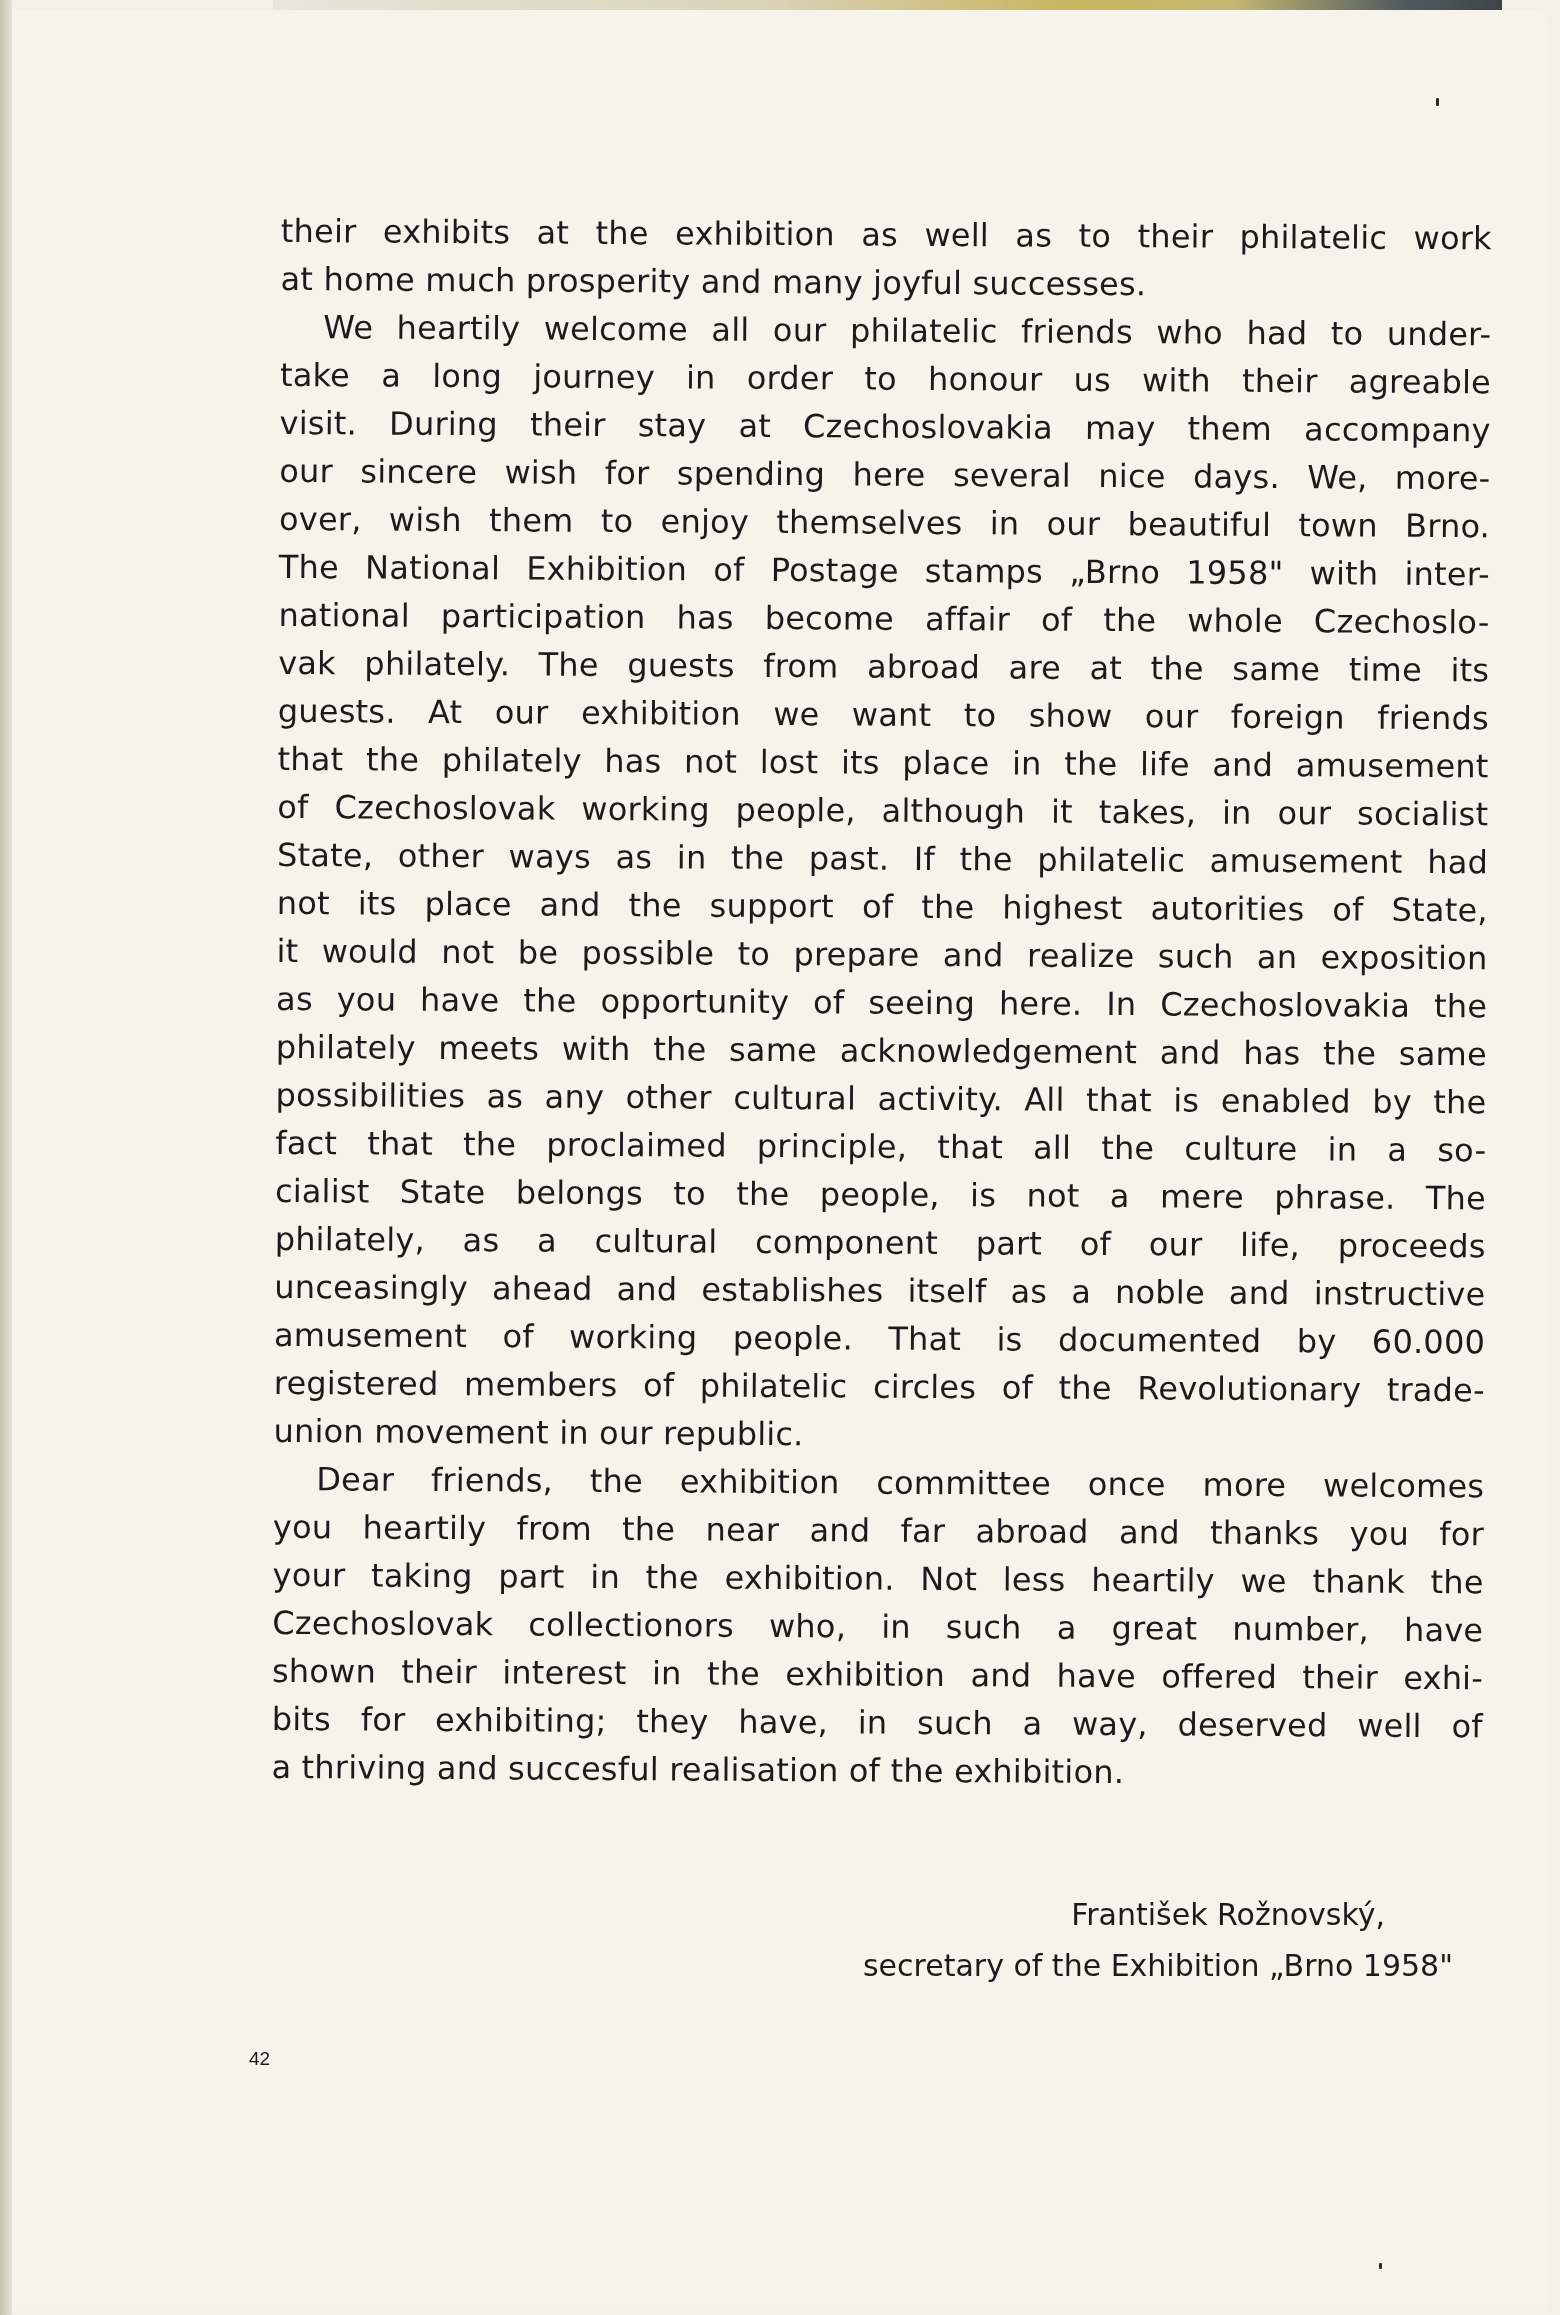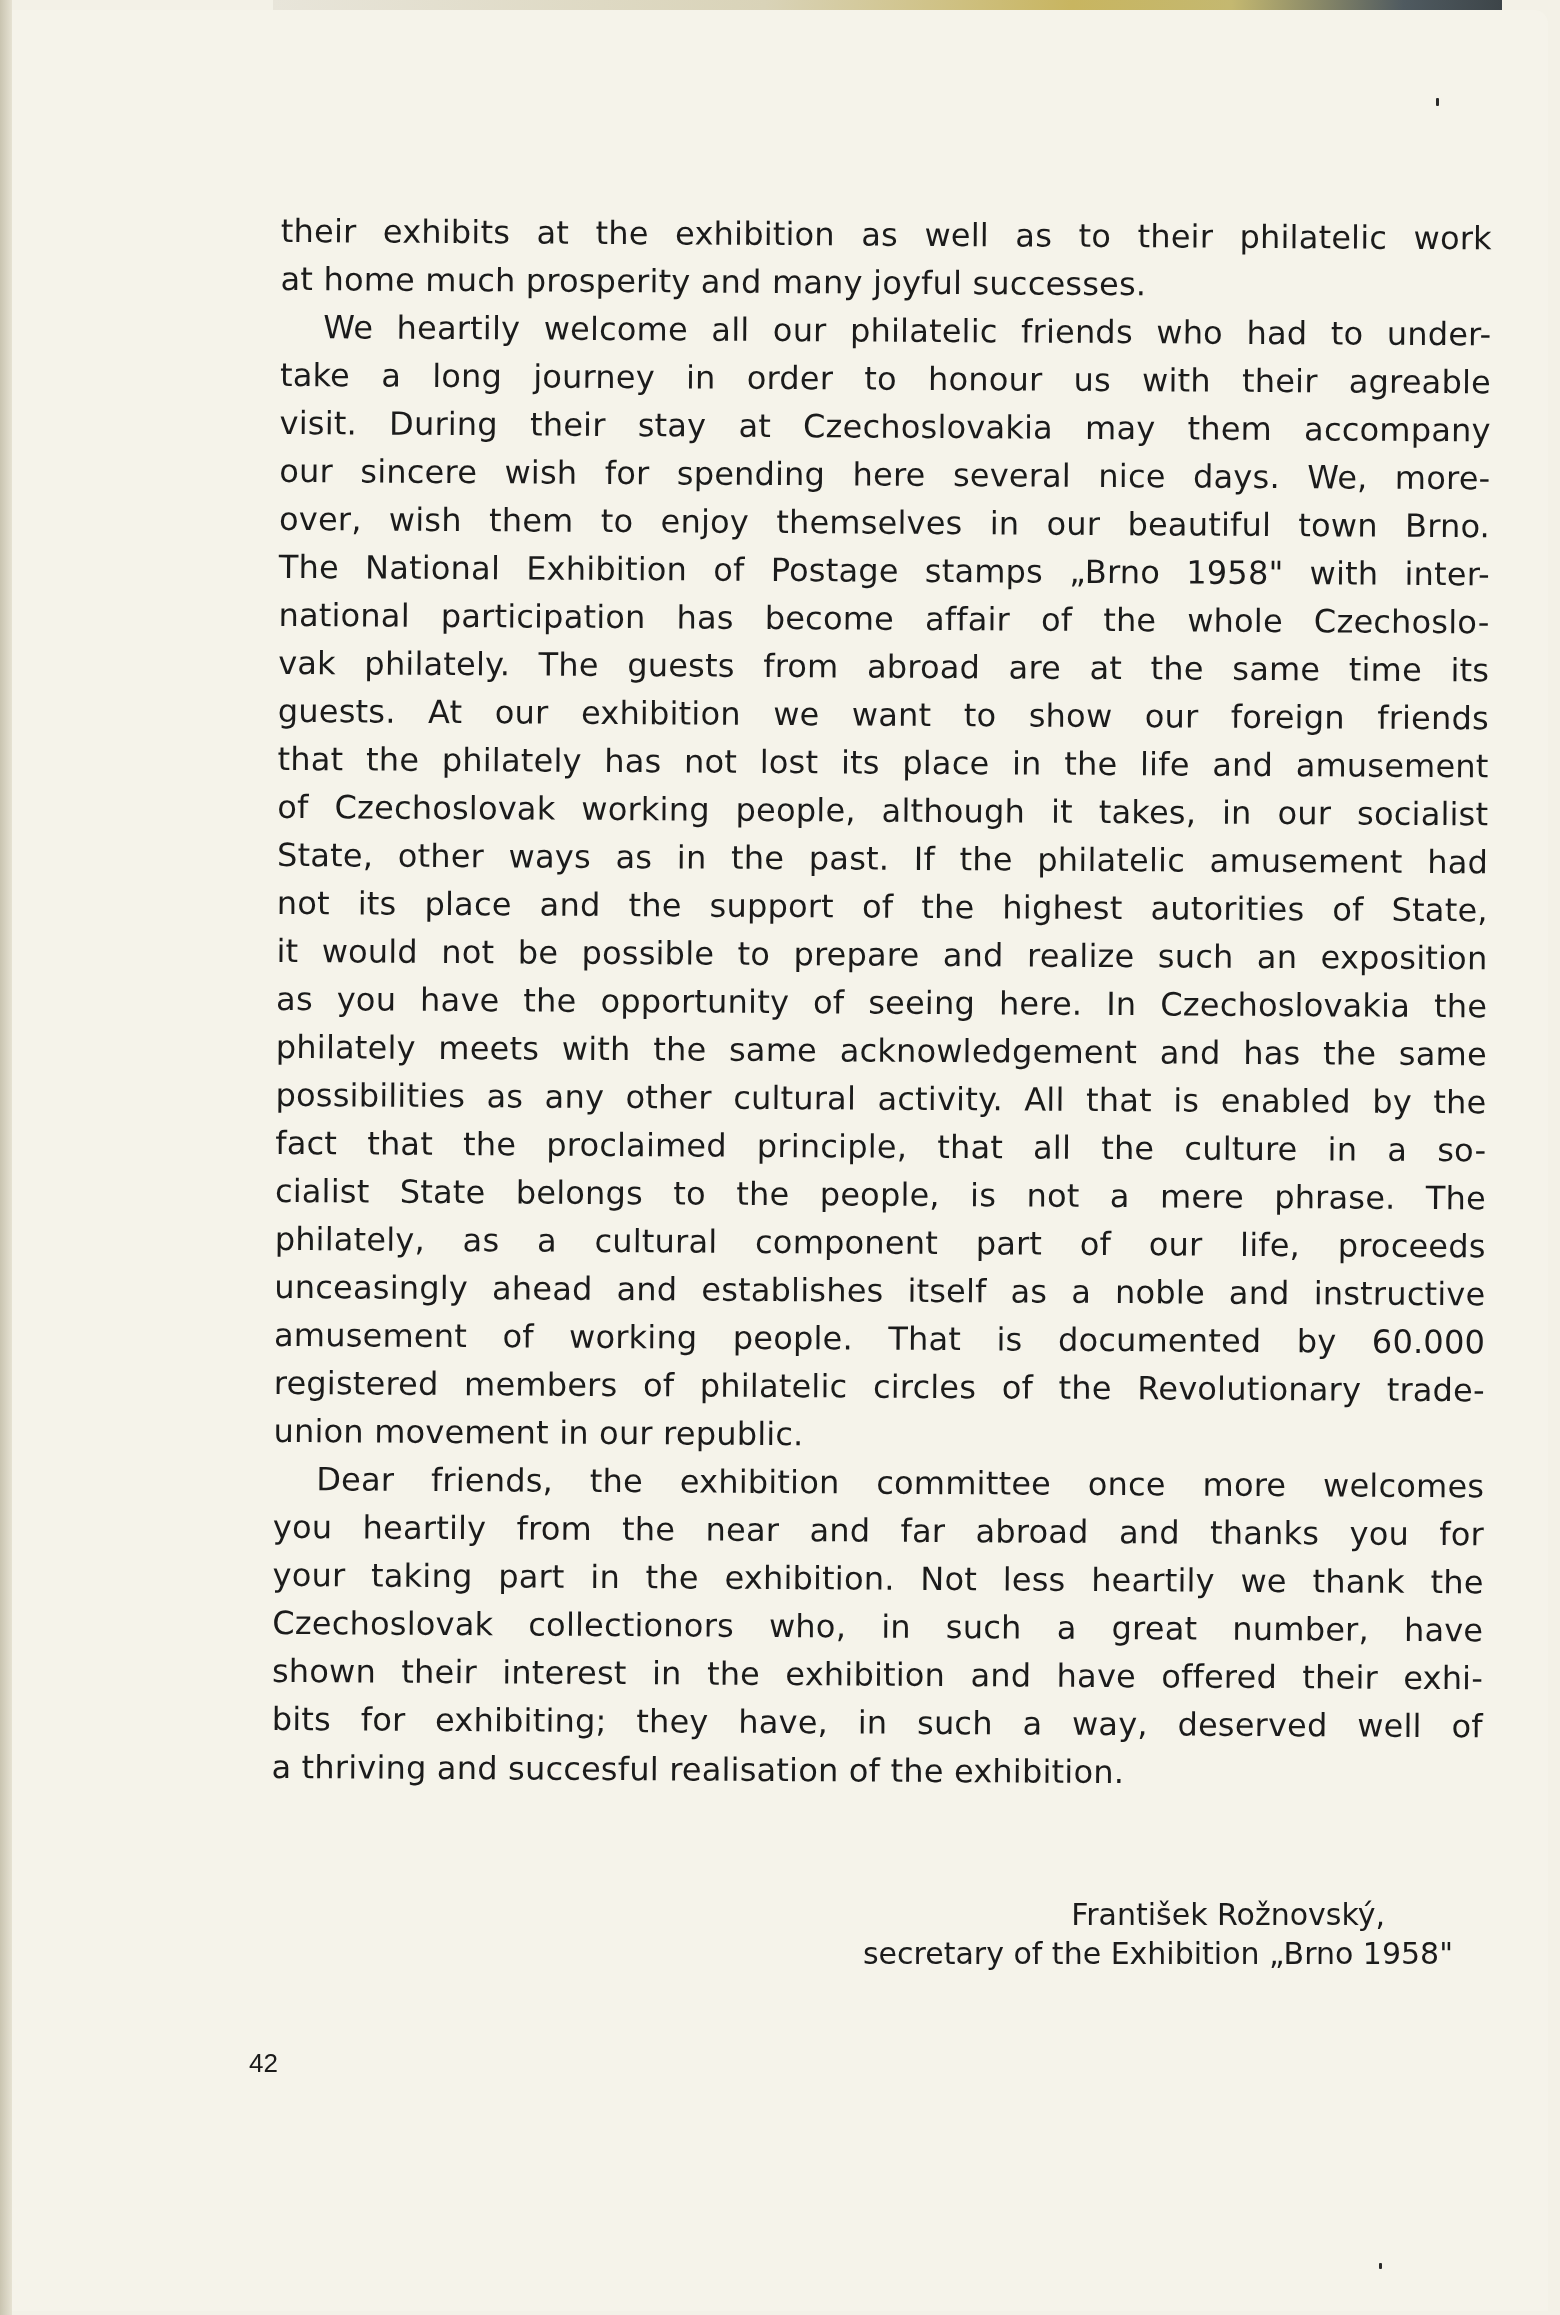--- a/index.html
+++ b/index.html
@@ -32,25 +32,25 @@
   .line { white-space: nowrap; text-align: justify; text-align-last: justify; display: block; height: 48px; }
   .line.last { text-align-last: left; }
   .line.indent { padding-left: 43px; }
   .signature {
     position: absolute; right: 107px; top: 1895px;
     font-family: "DejaVu Sans", sans-serif;
     font-size: 30px; line-height: 39px; color: #1b1b1b;
     text-align: right;
   }
   .sig-name { padding-right: 68px; display: block; }
-  .sig-title { display: block; }
+  .sig-title { display: block; margin-top: 12px; }
   .page-number {
     position: absolute; left: 249px; top: 2048px;
     font-family: "Liberation Sans", sans-serif;
-    font-size: 26px; color: #1b1b1b;
+    font-size: 19px; color: #1b1b1b;
   }
   .speck { position: absolute; background: #2a2a2a; border-radius: 1px; }
 </style>
 </head>
 <body>
 
 <div class="spine"></div>
 <div class="topbar"></div>
 
 <div class="page"></div>

